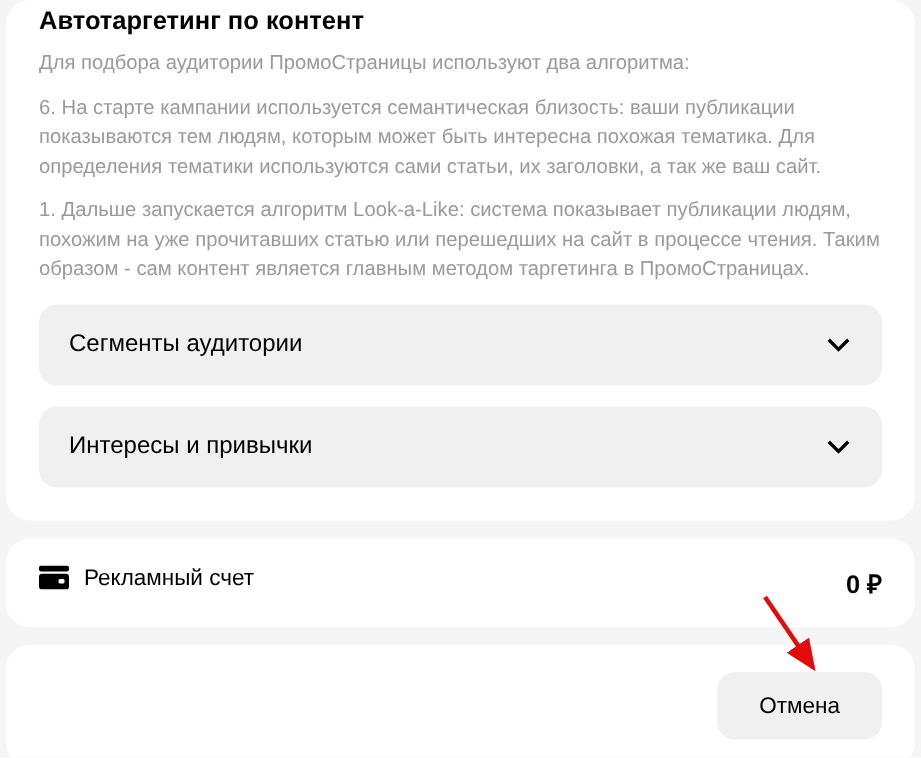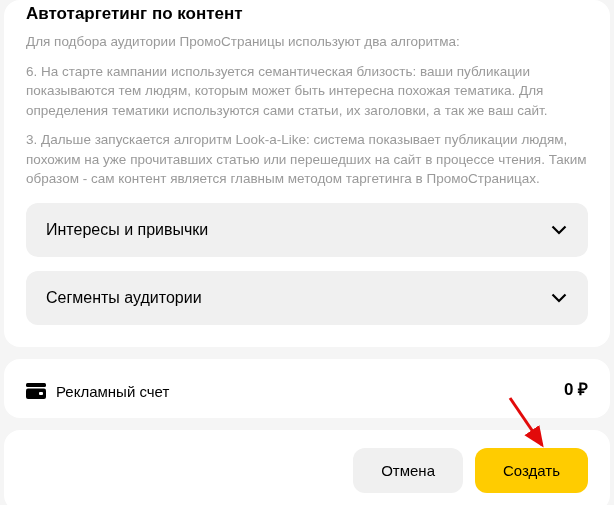--- a/index.html
+++ b/index.html
@@ -58,21 +58,21 @@
       width: 16px;
       height: 10px;
     }
     .account-card {
       background: #ffffff;
       border-radius: 16px;
       padding: 18px 22px;
       margin: 12px 4px 0 4px;
       display: flex;
       justify-content: space-between;
-      align-items: flex-end;
+      align-items: flex-start;
     }
     .account-left {
       display: flex;
       align-items: center;
       gap: 10px;
     }
     .wallet-icon {
       width: 20px;
       height: 16px;
       display: flex;
@@ -121,33 +121,33 @@
       pointer-events: none;
     }
   </style>
 </head>
 <body>
 
 <div class="main-card">
   <h2 class="section-title">Автотаргетинг по контент</h2>
   <p class="description">Для подбора аудитории ПромоСтраницы используют два алгоритма:</p>
   <p class="description">6. На старте кампании используется семантическая близость: ваши публикации показываются тем людям, которым может быть интересна похожая тематика. Для определения тематики используются сами статьи, их заголовки, а так же ваш сайт.</p>
-  <p class="description">3. Дальше запускается алгоритм Look-a-Like: система показывает публикации людям, похожим на уже прочитавших статью или перешедших на сайт в процессе чтения. Таким образом - сам контент является главным методом таргетинга в ПромоСтраницах.</p>
+  <p class="description">1. Дальше запускается алгоритм Look-a-Like: система показывает публикации людям, похожим на уже прочитавших статью или перешедших на сайт в процессе чтения. Таким образом - сам контент является главным методом таргетинга в ПромоСтраницах.</p>
 
   <div class="accordion">
-    <span class="accordion-label">Интересы и привычки</span>
+    <span class="accordion-label">Сегменты аудитории</span>
     <span class="chevron-icon">
       <svg viewBox="0 0 16 10" fill="none" stroke="#000" stroke-width="2.2">
         <path d="M1.5 1.5 L8 8 L14.5 1.5"></path>
       </svg>
     </span>
   </div>
 
   <div class="accordion">
-    <span class="accordion-label">Сегменты аудитории</span>
+    <span class="accordion-label">Интересы и привычки</span>
     <span class="chevron-icon">
       <svg viewBox="0 0 16 10" fill="none" stroke="#000" stroke-width="2.2">
         <path d="M1.5 1.5 L8 8 L14.5 1.5"></path>
       </svg>
     </span>
   </div>
 </div>
 
 <div class="account-card">
   <div class="account-left">
@@ -158,21 +158,20 @@
         <rect x="13" y="9" width="4" height="3" rx="1" fill="#fff"></rect>
       </svg>
     </span>
     <span class="account-label">Рекламный счет</span>
   </div>
   <span class="account-balance">0 ₽</span>
 </div>
 
 <div class="actions-card">
   <button class="btn btn-cancel">Отмена</button>
-  <button class="btn btn-create">Создать</button>
 </div>
 
 <svg class="arrow-annotation" width="60" height="70">
   <defs>
     <marker id="arrowhead" markerWidth="8" markerHeight="8" refX="6" refY="3" orient="auto">
       <polygon points="0 0, 7 3, 0 6" fill="#e20a0a"></polygon>
     </marker>
   </defs>
   <line x1="10" y1="8" x2="42" y2="55" stroke="#e20a0a" stroke-width="3" marker-end="url(#arrowhead)"></line>
 </svg>

